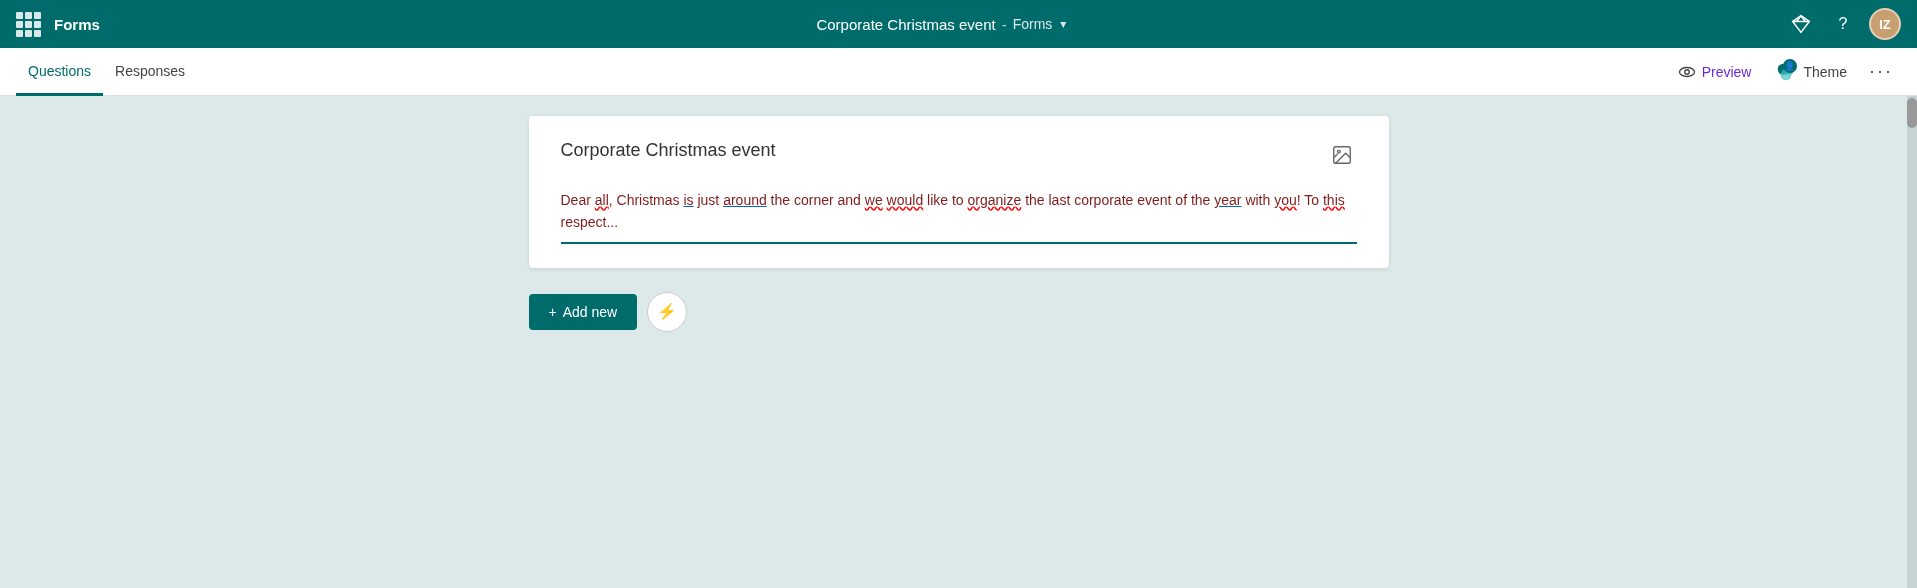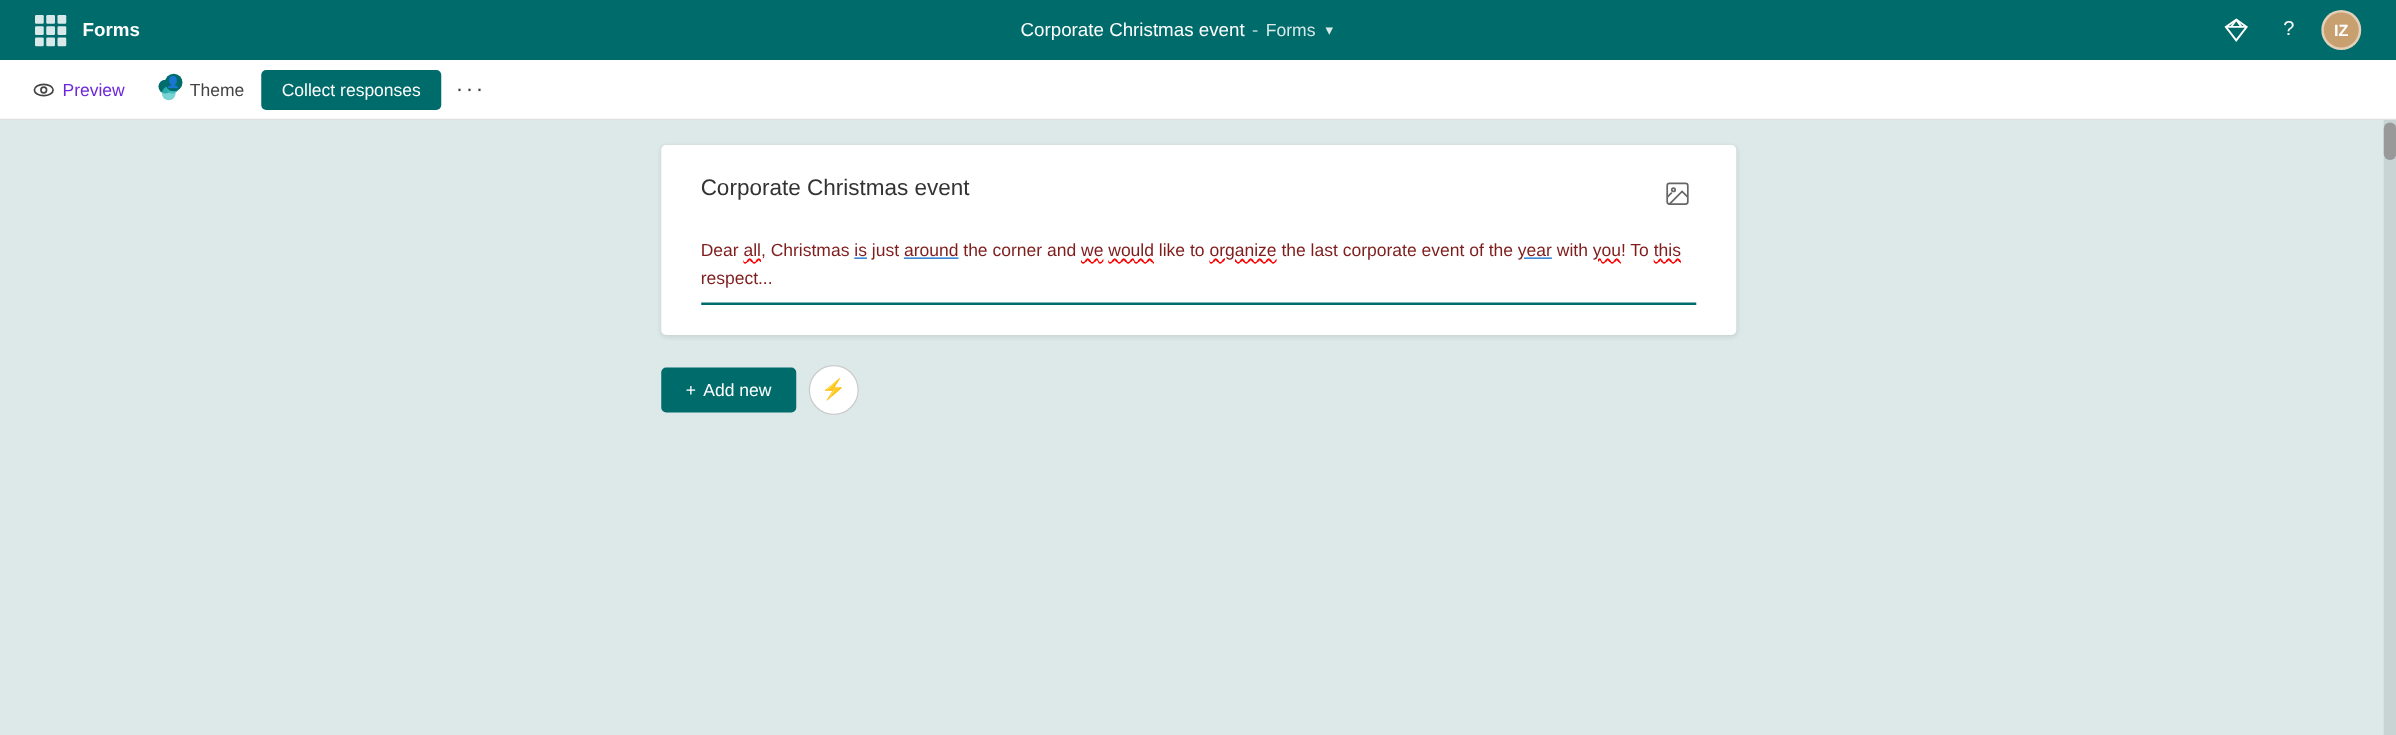--- a/index.html
+++ b/index.html
@@ -4,21 +4,21 @@
   <style>
     * { box-sizing: border-box; margin: 0; padding: 0; }
     body { font-family: 'Segoe UI', Arial, sans-serif; background: #e8f0f0; width: 1917px; height: 588px; overflow: hidden; }
 
     
     .top-bar {
       background: #006b6b;
       height: 48px;
       display: flex;
       align-items: center;
-      padding: 0 28px;
+      padding: 0 16px;
       color: white;
     }
     .top-bar-left {
       display: flex;
       align-items: center;
       gap: 10px;
     }
     .grid-icon {
       width: 24px;
       height: 24px;
@@ -352,42 +352,47 @@
       </svg>
     </button>
     <button class="icon-btn">
       <span style="font-size:16px;">?</span>
     </button>
     <div class="avatar">IZ</div>
   </div>
 </div>
 
 <div class="secondary-bar">
+  <div class="tabs">
+    <div class="tab active">
+      <span>Questions</span>
+    </div>
+    <div class="tab">
+      <span>Responses</span>
+    </div>
+  </div>
   <div class="secondary-right">
     <button class="preview-btn">
       <svg width="18" height="18" viewBox="0 0 24 24" fill="none" stroke="#444" stroke-width="1.8">
         <ellipse cx="12" cy="12" rx="10" ry="6"></ellipse>
         <circle cx="12" cy="12" r="3"></circle>
       </svg>
       <span>Preview</span>
     </button>
     <button class="theme-btn">
       <svg width="22" height="22" viewBox="0 0 24 24" fill="none">
         <circle cx="9" cy="9" r="6" fill="#006b6b"></circle>
         <circle cx="15" cy="9" r="6" fill="#00a0a0" opacity="0.7"></circle>
         <circle cx="12" cy="15" r="6" fill="#40c0c0" opacity="0.7"></circle>
       </svg>
       <div class="theme-badge" style="top:4px; left:18px; font-size:8px; width:14px; height:14px; background:#006b6b; border-radius:50%; color:white; display:flex; align-items:center; justify-content:center; position:absolute;">
         <span style="font-size:9px;">👤</span>
       </div>
       <span>Theme</span>
     </button>
-    <button class="collect-btn">
-      <span>Collect responses</span>
-    </button>
     <button class="more-btn">
       <span>···</span>
     </button>
   </div>
 </div>
 
 <div class="main-content">
   <div class="form-container">
 
     <div class="form-card">

